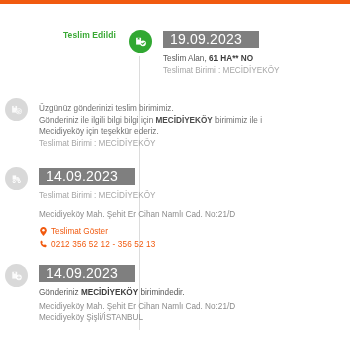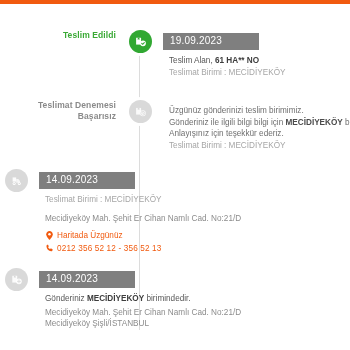--- a/index.html
+++ b/index.html
@@ -107,32 +107,31 @@
   .content {
     flex: 1 1 auto;
     padding-left: 7px;
     min-width: 0;
   }
 
   .datebadge {
     display: inline-block;
     background: #7f7f7f;
     color: #ffffff;
-    font-size: 10px;
+    font-size: 14px;
     line-height: 12px;
     padding: 2.5px 7px 3px 7px;
     min-width: 82px;
     box-sizing: content-box;
     letter-spacing: .2px;
   }
 
   .body {
     margin-top: 5px;
     white-space: nowrap;
-    margin-left: 6px;
   }
 
   .line {
     font-size: 8.2px;
     line-height: 11.5px;
     color: #6f6f6f;
     white-space: nowrap;
   }
   .line.dark { color: #575757; }
   .line.muted { color: #a6a6a6; }
@@ -199,37 +198,36 @@
           <div class="line muted">Teslimat Birimi : MECİDİYEKÖY</div>
         </div>
       </div>
     </div>
 
     <div class="gap-a">
       <div class="raildot" style="top:18px"></div>
     </div>
 
     <div class="row">
-      <div class="status">Teslimat Denemesi Başarısız</div>
       <div class="marker">
         <div class="node">
           <svg width="13" height="13" viewBox="0 0 16 16">
             <path d="M2.6 3.6h6.1v8.2H2.6z" fill="#ffffff" opacity=".85"></path>
             <path d="M4.6 3.6h2.1v2.5l-1.05-.7-1.05.7z" fill="#d9d9d9"></path>
             <circle cx="10.9" cy="10.2" r="3.6" fill="#ffffff" opacity=".9"></circle>
             <circle cx="10.9" cy="10.2" r="2.5" fill="none" stroke="#d9d9d9" stroke-width=".9"></circle>
             <path d="M10.9 8.5v1.8l1.3.8" stroke="#d9d9d9" stroke-width="1" fill="none" stroke-linecap="round"></path>
           </svg>
         </div>
       </div>
       <div class="content">
         <div class="body">
           <div class="line">Üzgünüz gönderinizi teslim birimimiz.</div>
           <div class="line"><span>Gönderiniz ile ilgili bilgi bilgi için </span><b>MECİDİYEKÖY</b><span> birimimiz ile i</span></div>
-          <div class="line">Anlayışınız için teşekkür ederiz.</div>
+          <div class="line">Mecidiyeköy için teşekkür ederiz.</div>
           <div class="line muted">Teslimat Birimi : MECİDİYEKÖY</div>
         </div>
       </div>
     </div>
 
     <div class="gap-b">
       <div class="raildot" style="top:12px"></div>
     </div>
 
     <div class="row">
@@ -252,21 +250,21 @@
           <div class="addr">
             <div class="line">Mecidiyeköy Mah. Şehit Er Cihan Namlı Cad. No:21/D</div>
           </div>
           <div class="linkline maplink">
             <span class="ic">
               <svg width="7" height="9" viewBox="0 0 8 11">
                 <path d="M4 0C1.8 0 0 1.8 0 4c0 3 4 7 4 7s4-4 4-7c0-2.2-1.8-4-4-4z" fill="#f15a0f"></path>
                 <circle cx="4" cy="4" r="1.5" fill="#ffffff"></circle>
               </svg>
             </span>
-            <span>Haritada Üzgünüz</span>
+            <span>Teslimat Göster</span>
           </div>
           <div class="linkline phoneline">
             <span class="ic">
               <svg width="8" height="8" viewBox="0 0 10 10">
                 <path d="M2.1.6c.4 0 .7.2.9.6l.6 1.2c.2.4.1.8-.2 1.1l-.5.5c.5 1 1.3 1.8 2.3 2.3l.5-.5c.3-.3.7-.4 1.1-.2l1.2.6c.4.2.6.5.6.9 0 1.1-.9 2-2 2C3.9 9.1.9 6.1.9 2.6c0-1.1.9-2 2-2z" fill="#f15a0f" transform="translate(-0.3 0)"></path>
               </svg>
             </span>
             <span>0212 356 52 12 - 356 52 13</span>
           </div>
         </div>

